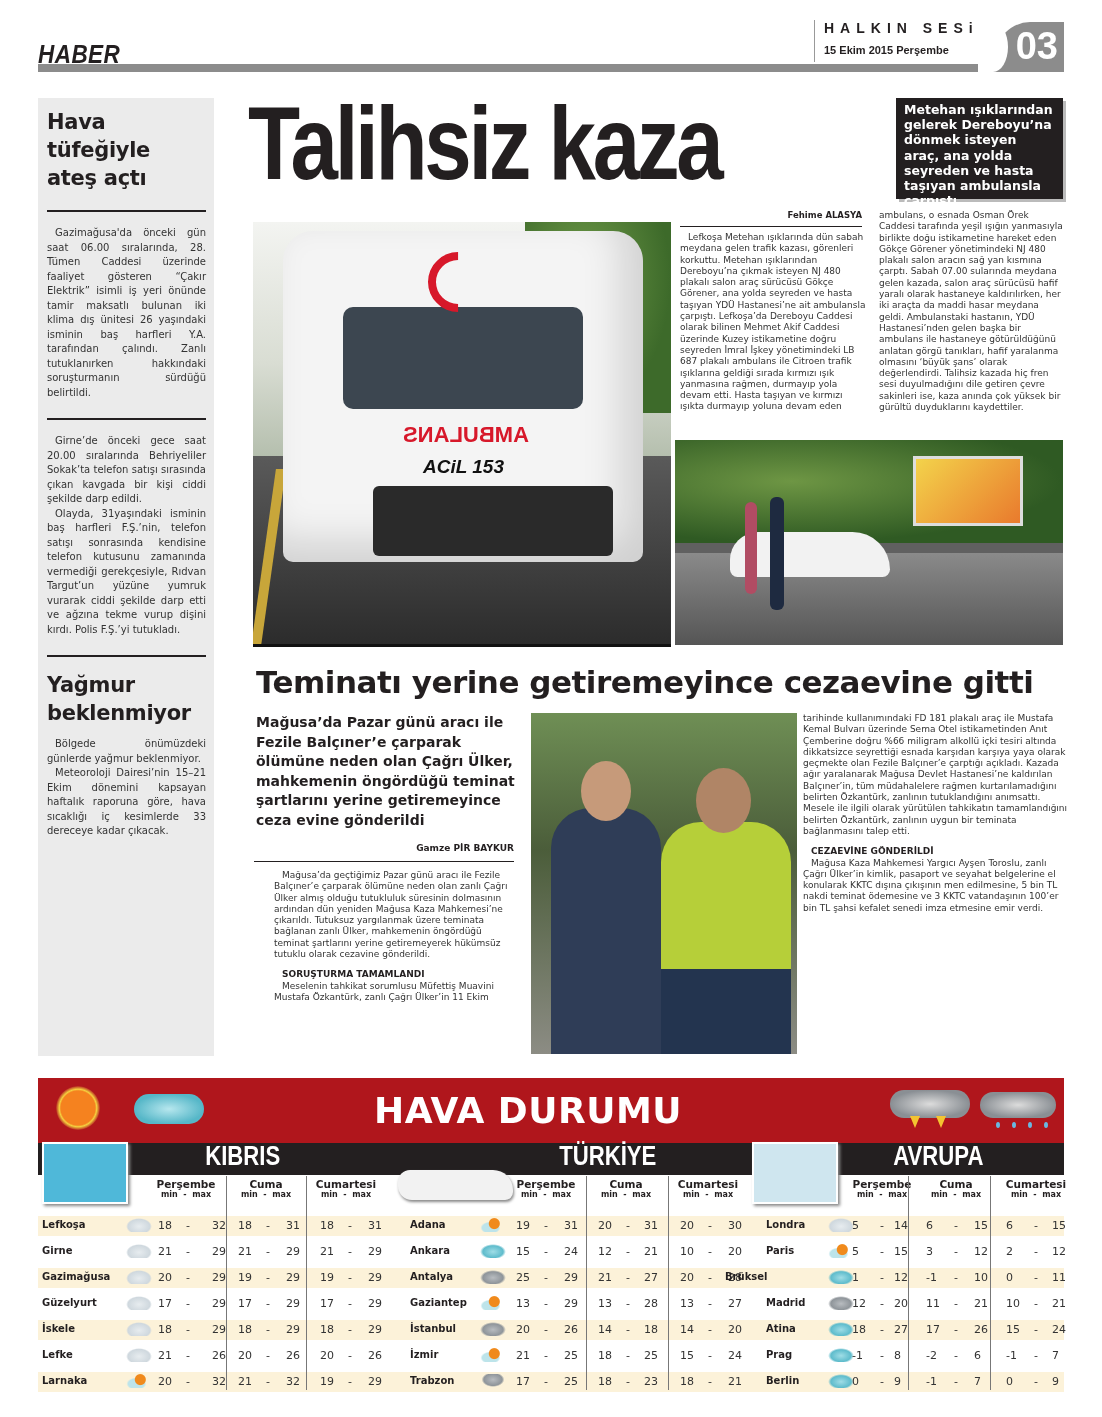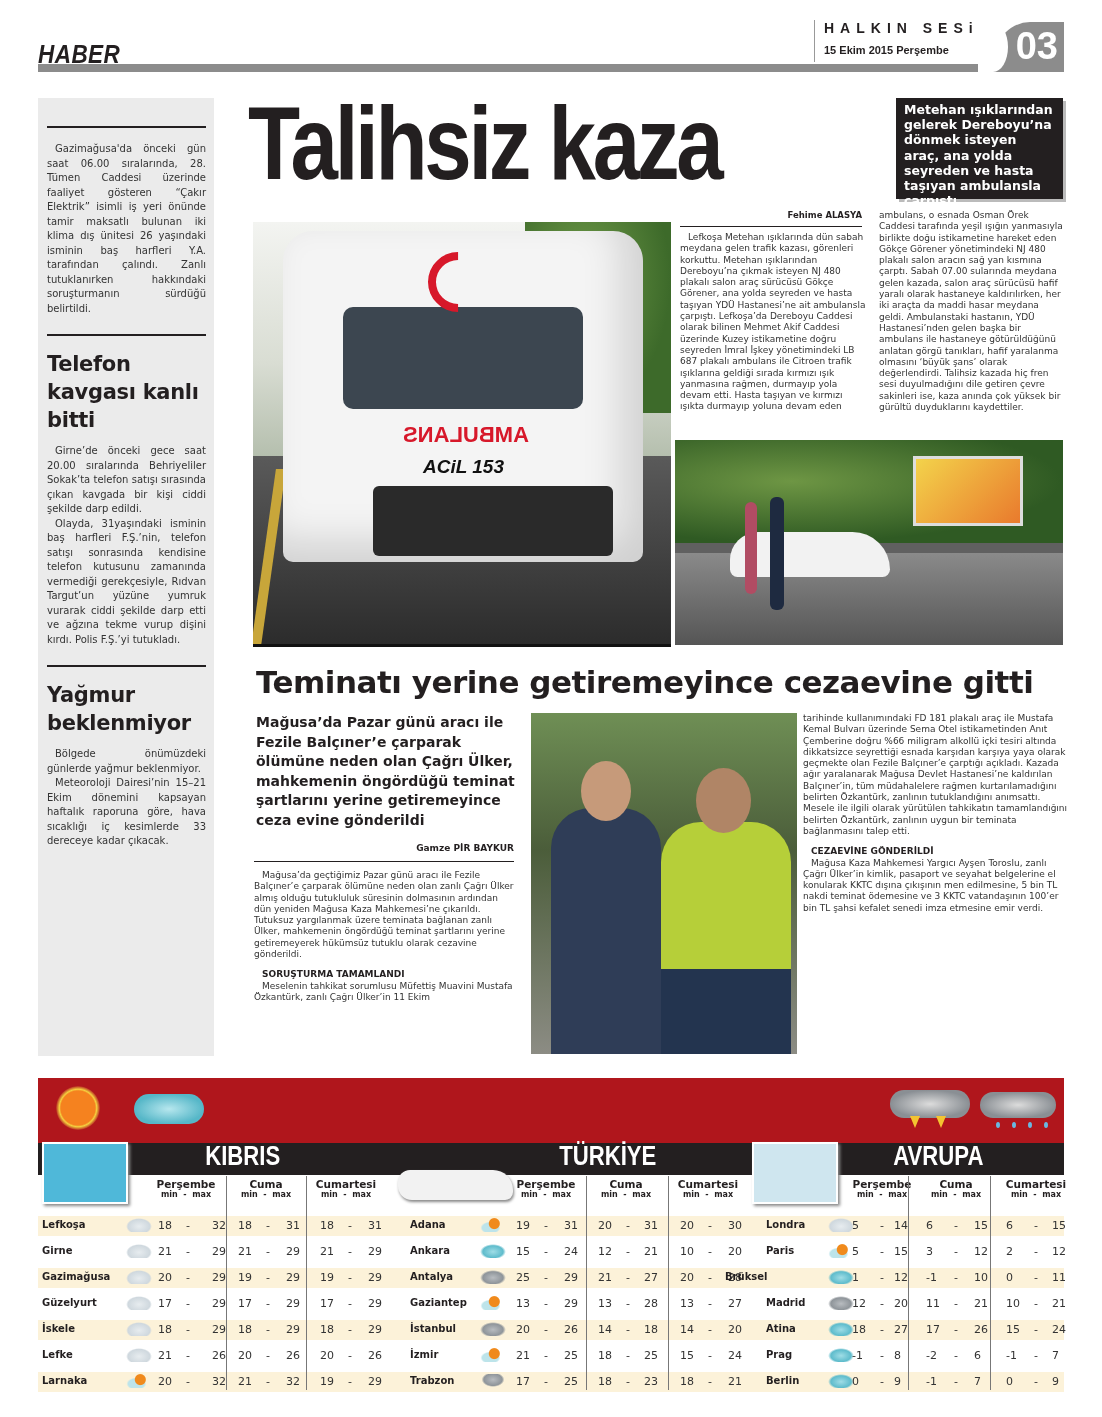--- a/index.html
+++ b/index.html
@@ -54,21 +54,21 @@
   .photo2 .car { position: absolute; left: 55px; top: 45%; width: 160px; height: 45px; background: #f2f2f2; border-radius: 30px 40px 8px 8px; }
   .photo2 .person1 { position: absolute; left: 95px; top: 28%; width: 14px; height: 55%; background: #1e2a40; border-radius: 6px; }
   .photo2 .person2 { position: absolute; left: 70px; top: 30%; width: 12px; height: 45%; background: #b14c63; border-radius: 6px; }
 
   
   .title2 { position: absolute; left: 256px; top: 664px; font-family: "DejaVu Sans", sans-serif; font-weight: bold; font-size: 31px; letter-spacing: -0.5px; color: #231f20; white-space: nowrap; }
   .deck2 { position: absolute; left: 256px; top: 713px; width: 262px; font-weight: bold; font-size: 14px; line-height: 19.5px; color: #231f20; }
   .byline2 { position: absolute; left: 256px; top: 843px; width: 258px; text-align: right; font-weight: bold; font-size: 9px; color: #231f20; }
   .art2rule { position: absolute; left: 254px; top: 861px; width: 260px; height: 1px; background: #231f20; }
   .art2c1 { position: absolute; left: 254px; top: 870px; width: 262px; font-size: 9px; line-height: 11.3px; color: #333; }
-  .art2c1 p { text-indent: 8px; }
+  .art2c1 p { text-indent: 8px; margin-left: 20px; }
   .art2c1 .sub, .art2c3 .sub { font-weight: bold; text-indent: 8px; margin-top: 9px; color: #231f20; }
   .art2c3 { position: absolute; left: 803px; top: 713px; width: 265px; font-size: 9px; line-height: 11.3px; color: #333; }
   .art2c3 p { text-indent: 0; }
   .art2c3 p.ind { text-indent: 8px; }
 
   
   .photo3 { position: absolute; left: 531px; top: 713px; width: 266px; height: 341px; overflow: hidden; background: #4a5a3c; }
   .photo3 .bg { position: absolute; left: 0; top: 0; width: 100%; height: 100%; background: linear-gradient(180deg,#6f8f55 0%,#4b5d3a 40%,#8c8c84 100%); }
   .photo3 .man1 { position: absolute; left: 20px; top: 28%; width: 110px; height: 72%; background: #2f3d57; border-radius: 40px 40px 0 0; }
   .photo3 .head1 { position: absolute; left: 50px; top: 14%; width: 50px; height: 60px; background: #c69a7a; border-radius: 50%; }
@@ -115,28 +115,28 @@
   <div class="section">HABER</div>
   <div class="bar"></div>
   <div class="vline"></div>
   <div class="paper">HALKIN SESi</div>
   <div class="date">15 Ekim 2015 Perşembe</div>
   <div class="pageno"><span>03</span></div>
 </div>
 
 <div class="side">
   <div class="story">
+    <h2>Hava tüfeğiyle ateş açtı</h2>
   </div>
   <div class="rule"></div>
   <div class="story">
     <p>Gazimağusa'da önceki gün saat 06.00 sıralarında, 28. Tümen Caddesi üzerinde faaliyet gösteren “Çakır Elektrik” isimli iş yeri önünde tamir maksatlı bulunan iki klima dış ünitesi 26 yaşındaki isminin baş harfleri Y.A. tarafından çalındı. Zanlı tutuklanırken hakkındaki soruşturmanın sürdüğü belirtildi.</p>
   </div>
   <div class="rule"></div>
   <div class="story">
-    <h2>Telefon kavgası kanlı bitti</h2>
     <p>Girne’de önceki gece saat 20.00 sıralarında Behriyeliler Sokak’ta telefon satışı sırasında çıkan kavgada bir kişi ciddi şekilde darp edildi.</p>
     <p>Olayda, 31yaşındaki isminin baş harfleri F.Ş.’nin, telefon satışı sonrasında kendisine telefon kutusunu zamanında vermediği gerekçesiyle, Rıdvan Targut’un yüzüne yumruk vurarak ciddi şekilde darp etti ve ağzına tekme vurup dişini kırdı. Polis F.Ş.’yi tutukladı.</p>
   </div>
   <div class="rule"></div>
   <div class="story">
     <h2>Yağmur beklenmiyor</h2>
     <p>Bölgede önümüzdeki günlerde yağmur beklenmiyor.</p>
     <p>Meteoroloji Dairesi’nin 15–21 Ekim dönemini kapsayan haftalık raporuna göre, hava sıcaklığı iç kesimlerde 33 dereceye kadar çıkacak.</p>
   </div>
 </div>
@@ -197,20 +197,21 @@
 <div class="art2c3">
   <p>tarihinde kullanımındaki FD 181 plakalı araç ile Mustafa Kemal Bulvarı üzerinde Sema Otel istikametinden Anıt Çemberine doğru %66 miligram alkollü içki tesiri altında dikkatsizce seyrettiği esnada karşıdan karşıya yaya olarak geçmekte olan Fezile Balçıner’e çarptığı açıkladı. Kazada ağır yaralanarak Mağusa Devlet Hastanesi’ne kaldırılan Balçıner’in, tüm müdahalelere rağmen kurtarılamadığını belirten Özkantürk, zanlının tutuklandığını anımsattı. Mesele ile ilgili olarak yürütülen tahkikatın tamamlandığını belirten Özkantürk, zanlının uygun bir teminata bağlanmasını talep etti.</p>
   <p class="sub">CEZAEVİNE GÖNDERİLDİ</p>
   <p class="ind">Mağusa Kaza Mahkemesi Yargıcı Ayşen Toroslu, zanlı Çağrı Ülker’in kimlik, pasaport ve seyahat belgelerine el konularak KKTC dışına çıkışının men edilmesine, 5 bin TL nakdi teminat ödemesine ve 3 KKTC vatandaşının 100’er bin TL şahsi kefalet senedi imza etmesine emir verdi.</p>
 </div>
 
 <div class="wx" id="wx">
   <div class="redband"></div>
   <div class="bigsun"></div>
   <div class="bigcloud"></div>
+  <div class="wx-title">HAVA DURUMU</div>
   <div class="storm"></div>
   <div class="storm-bolt" style="left:872px"></div>
   <div class="storm-bolt" style="left:898px"></div>
   <div class="raincloud"></div>
   <div class="drop" style="left:958px"></div>
   <div class="drop" style="left:974px"></div>
   <div class="drop" style="left:990px"></div>
   <div class="drop" style="left:1006px"></div>
   <div class="blackband"></div>
   <div class="map cy"></div>

